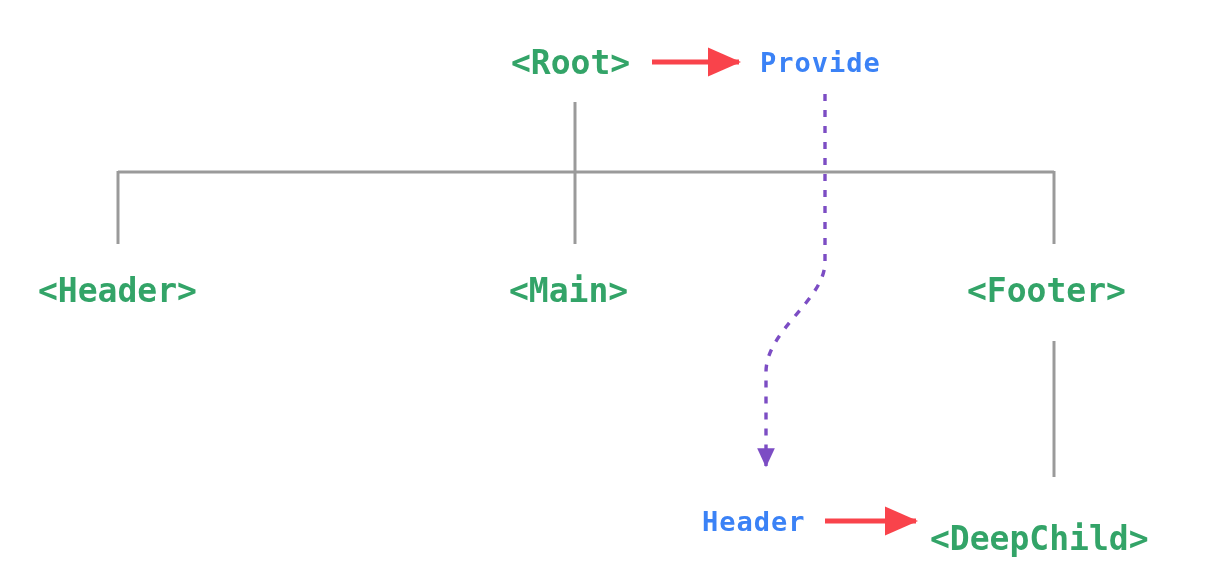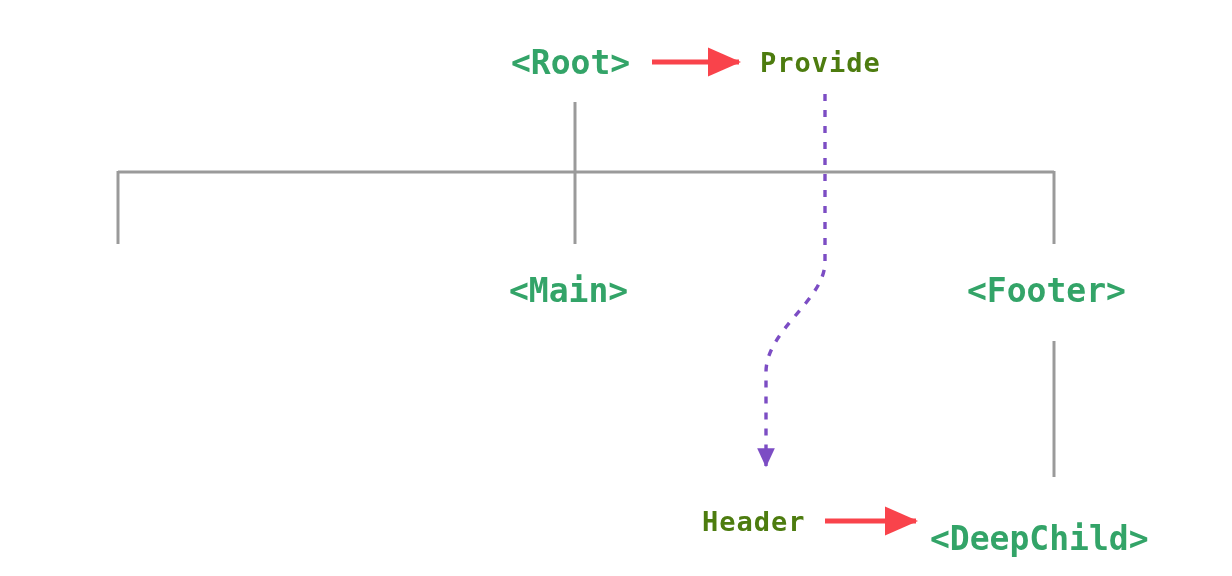--- a/index.html
+++ b/index.html
@@ -35,21 +35,21 @@
     font-weight: bold;
     white-space: pre;
     line-height: 1;
   }
   .component-label {
     color: #33a468;
     font-size: 33px;
     letter-spacing: 0px;
   }
   .annotation-label {
-    color: #4d7c0f;
+    color: #3b82f6;
     font-size: 27px;
     letter-spacing: 1px;
     text-align: right;
   }
   
   #node-root      { left: 511px; top: 46px; }
   #label-provide  { left: 760px; top: 49px; }
   #node-header    { left: 38px;  top: 274px; }
   #node-main      { left: 509px; top: 274px; }
   #node-footer    { left: 967px; top: 274px; }
@@ -85,20 +85,21 @@
 
     <line x1="652" y1="62" x2="739" y2="62" stroke="#f9434b" stroke-width="5" marker-end="url(#red-arrowhead)"></line>
 
     <line x1="825" y1="521" x2="916" y2="521" stroke="#f9434b" stroke-width="5" marker-end="url(#red-arrowhead)"></line>
   </svg>
 
   <div id="node-root" class="node-label component-label">&lt;Root&gt;</div>
 
   <div id="label-provide" class="node-label annotation-label">Provide</div>
 
+  <div id="node-header" class="node-label component-label">&lt;Header&gt;</div>
 
   <div id="node-main" class="node-label component-label">&lt;Main&gt;</div>
 
   <div id="node-footer" class="node-label component-label">&lt;Footer&gt;</div>
 
   <div id="label-inject" class="node-label annotation-label">Header</div>
 
   <div id="node-deepchild" class="node-label component-label">&lt;DeepChild&gt;</div>
 
 </div>

